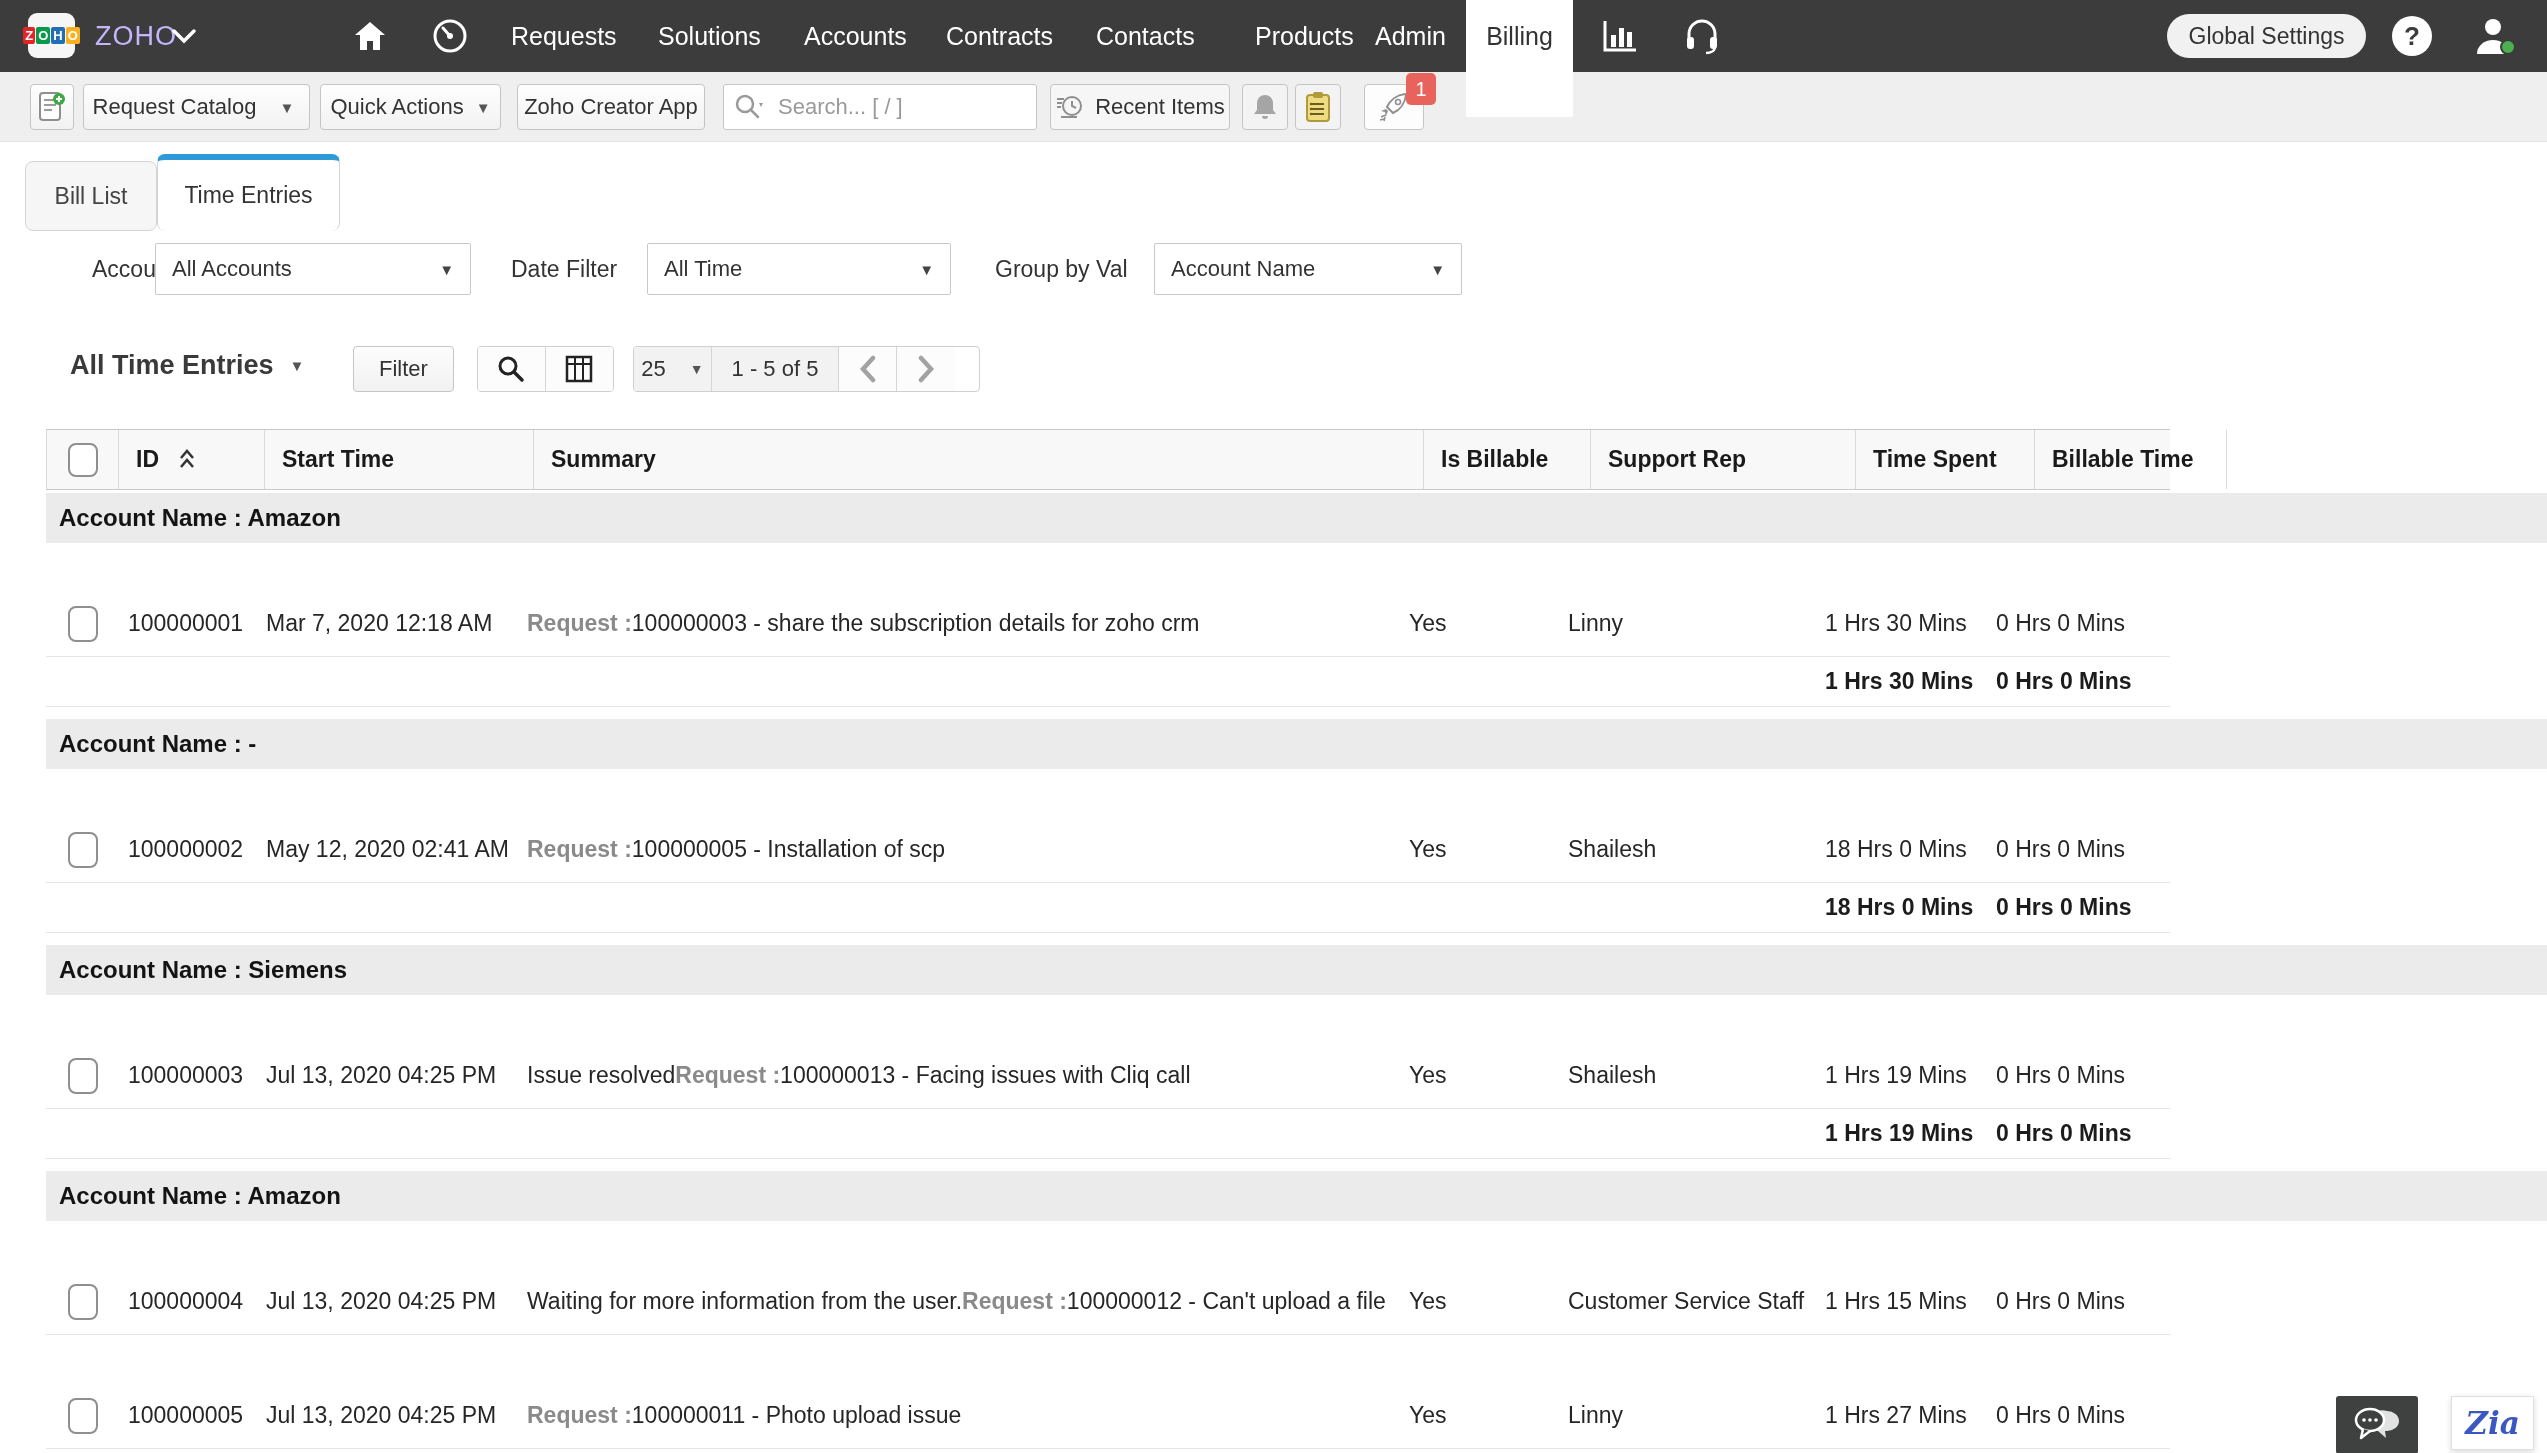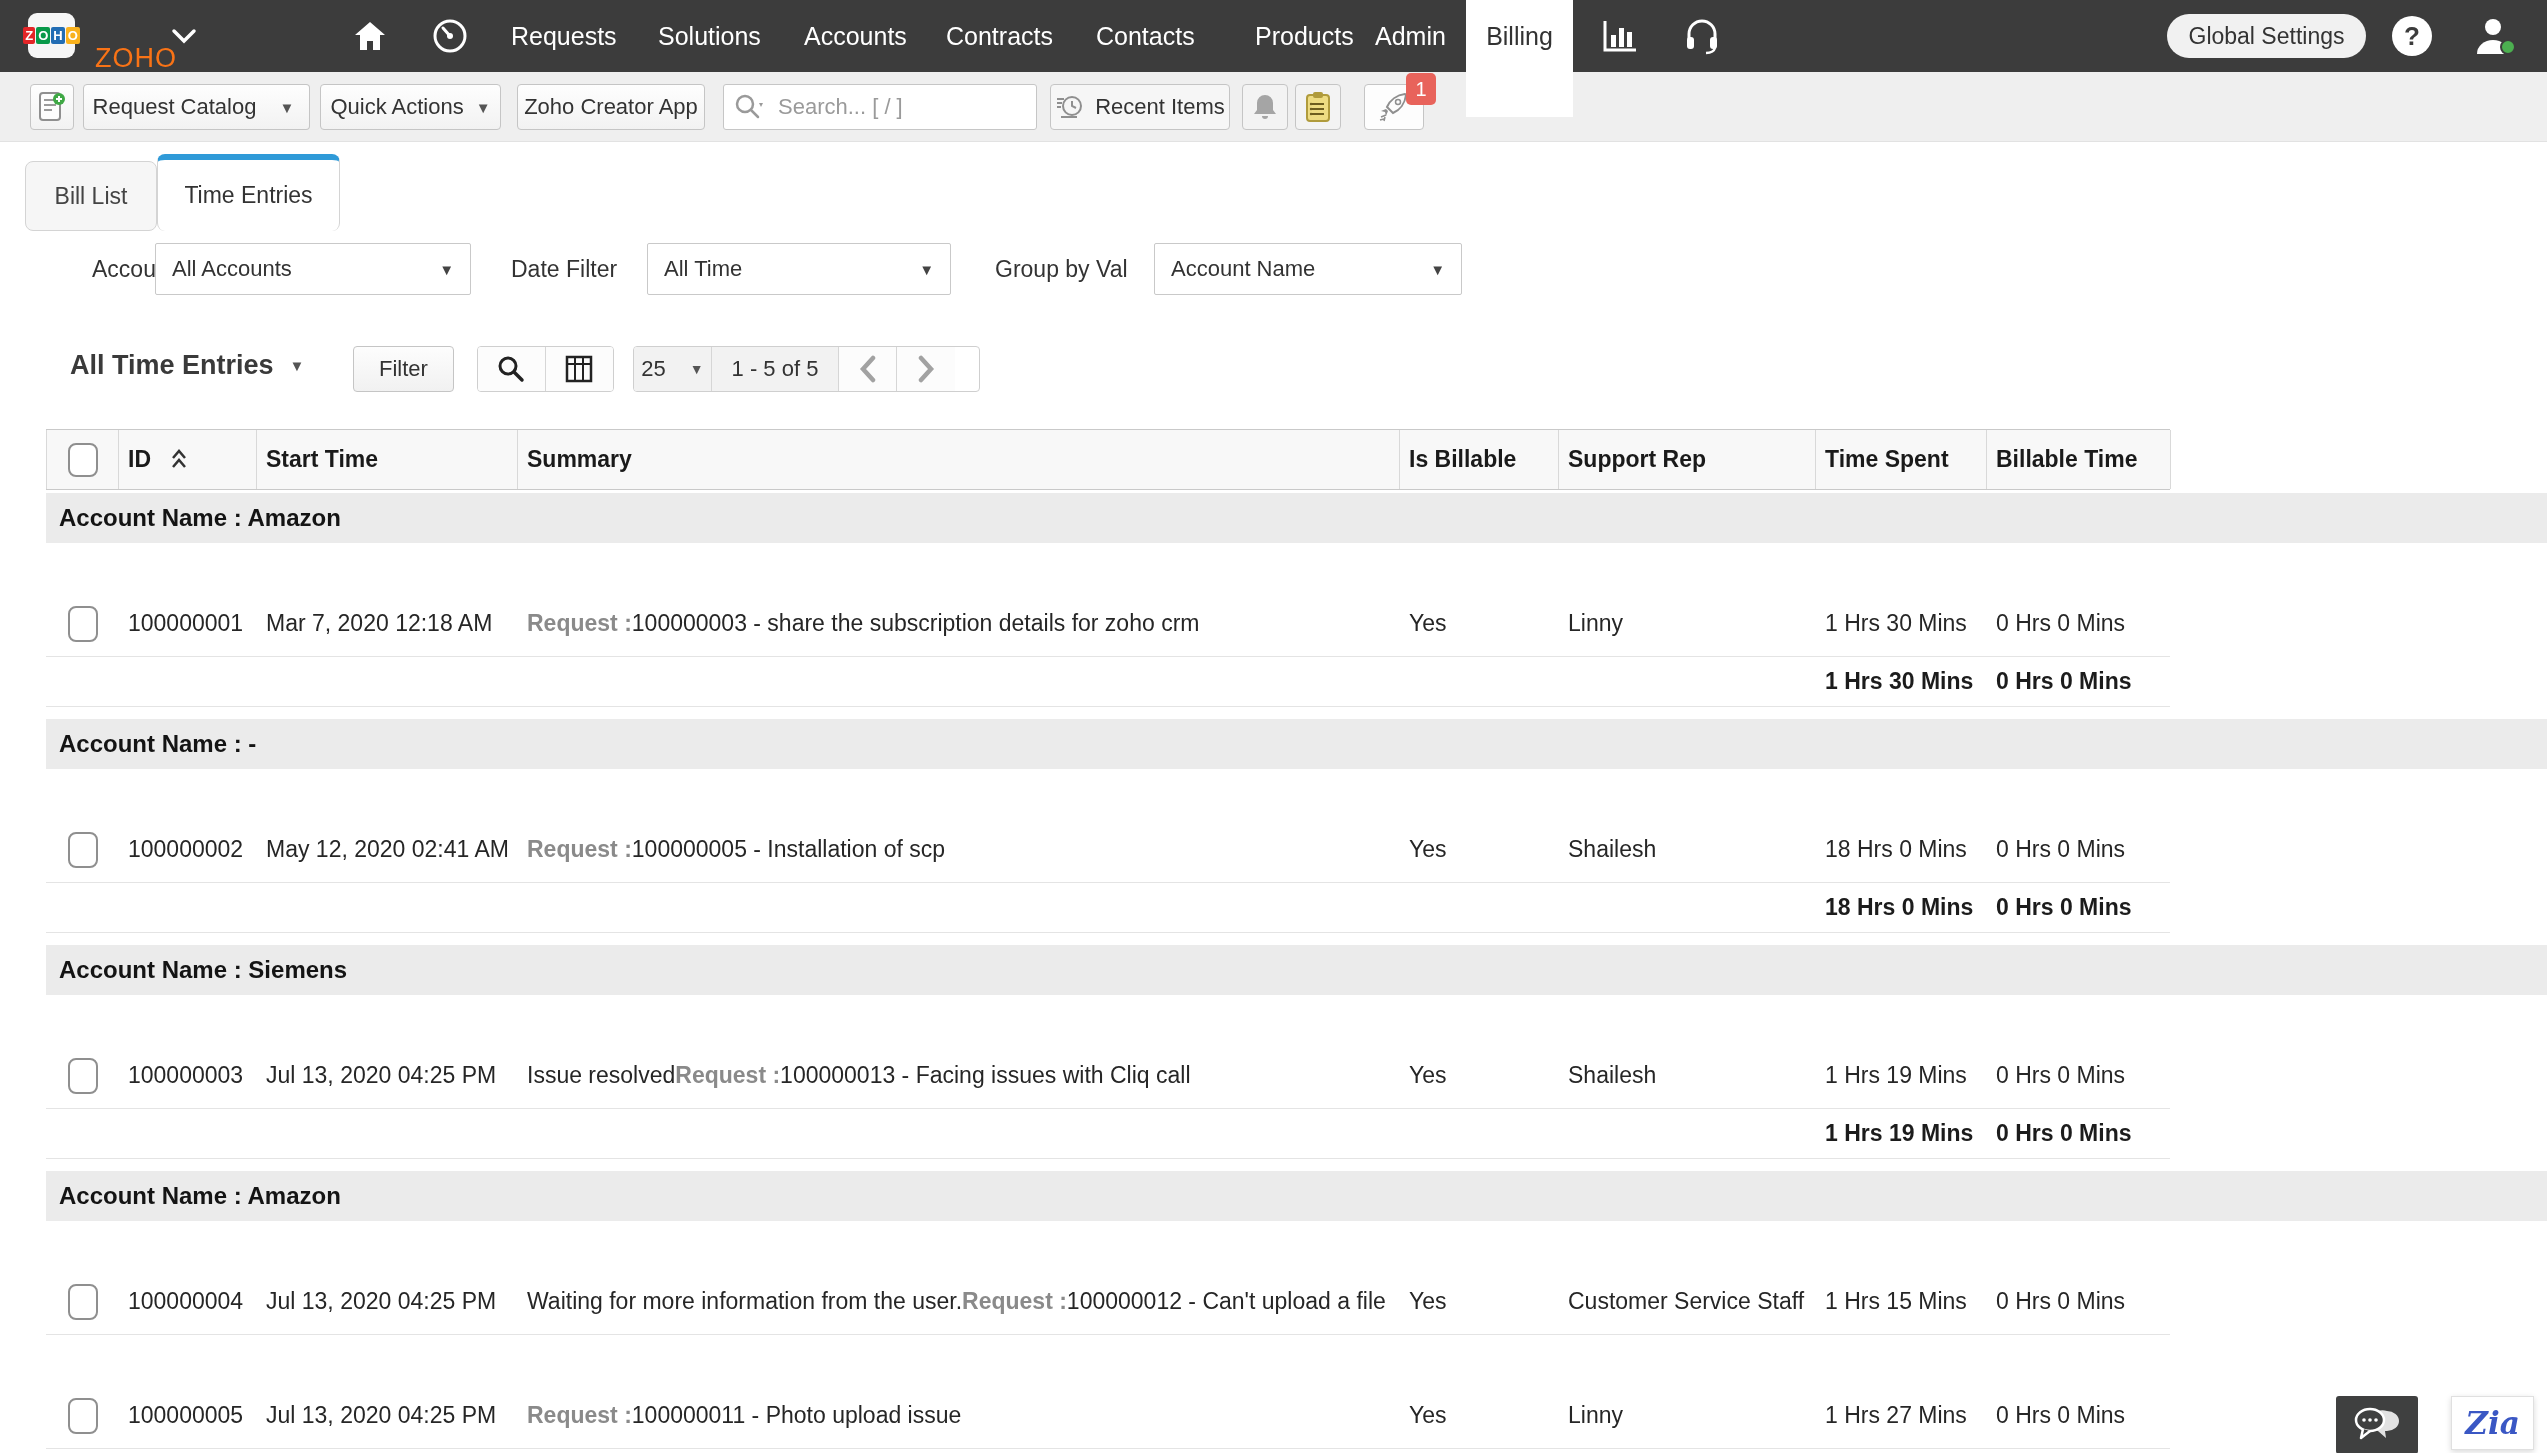--- a/index.html
+++ b/index.html
@@ -5,21 +5,21 @@
   * { margin:0; padding:0; box-sizing:border-box; }
   html,body { width:2547px; height:1454px; font-family:"Liberation Sans", sans-serif; background:#fff; overflow:hidden; }
   .abs { position:absolute; }
   #stage { position:relative; width:2547px; height:1454px; background:#fff; }
 
   
   #topnav { left:0; top:0; width:2547px; height:72px; background:#3c3c3c; z-index:5; }
   .logo-box { left:28px; top:13px; width:47px; height:45px; background:#f6f6f6; border-radius:9px;
               display:flex; align-items:center; justify-content:center; gap:1px; }
   .logo-box b { font-size:13px; color:#fff; padding:1px 2px; border-radius:2px; font-weight:700; }
-  .brand { left:95px; top:0; height:72px; display:flex; align-items:center; color:#f97316; font-size:27px; letter-spacing:1px;margin-top:22px; }
+  .brand { left:95px; top:0; height:72px; display:flex; align-items:center; color:#c4b5fd; font-size:27px; letter-spacing:1px; }
   .brand-caret { left:171px; top:0; height:72px; display:flex; align-items:center; }
   .nav-ico { top:0; height:72px; display:flex; align-items:center; }
   .nav-item { top:0; height:72px; display:flex; align-items:center; color:#fff; font-size:25px; cursor:pointer; }
   .nav-billing { left:1466px; top:0; width:107px; height:117px; background:#fff; color:#333;
                  display:flex; align-items:flex-start; justify-content:center; z-index:6; }
   .nav-billing span { margin-top:22px; font-size:25px; }
   .gs-pill { left:2167px; top:14px; width:199px; height:44px; background:#f1f1f1; border-radius:22px;
              display:flex; align-items:center; justify-content:center; font-size:23px; color:#333;text-align:right; }
   .help-circle { left:2392px; top:16px; width:40px; height:40px; border-radius:50%; background:#fff;
                  display:flex; align-items:center; justify-content:center; font-size:26px; font-weight:700; color:#3c3c3c; }
@@ -62,21 +62,21 @@
   .grp .cell { display:flex; align-items:center; justify-content:center; border-right:1px solid #d6d6d6; height:100%; }
   .grp .cell:last-child { border-right:none; }
   .cell-gray { background:#f2f2f2; } .cell-white { background:#fcfcfc; }
   .pgsize { width:78px; font-size:22px; color:#333; gap:24px; }
   .pgrange { width:127px; font-size:22px; color:#333; }
   .pgnav { width:58px; }
 
   
   #table { left:46px; top:429px; width:2501px; }
   .tgrid { display:grid; grid-template-columns:73px 138px 261px 882px 159px 257px 171px 184px; width:2124px; }
-  .thead { background:#f8f8f8; border-top:1px solid #c9c9c9; border-bottom:1px solid #c9c9c9; height:61px; }
+  .thead { background:#f8f8f8; border-top:1px solid #c9c9c9; border-bottom:1px solid #c9c9c9; height:61px;gap:8px; }
   .thead > div { display:flex; align-items:center; border-right:1px solid #d9d9d9; font-weight:700; font-size:23px;
                  color:#1a1a1a; padding-left:9px; }
   .thead > div:first-child { justify-content:center; padding-left:0; border-left:1px solid #d9d9d9; }
   .band { height:50px; background:#ebebeb; display:flex; align-items:center; padding-left:13px;
           font-size:24px; font-weight:700; color:#141414; width:2501px; margin-top:12px; }
   .band.first { margin-top:3px; }
   .trow { height:66px; border-bottom:1px solid #e4e4e4;margin-top:48px; }
   .trow > div { display:flex; align-items:center; font-size:23px; color:#262626; padding-left:9px; overflow:hidden; white-space:nowrap; }
   .trow > div:first-child { justify-content:center; padding-left:0; }
   .subrow { height:50px; border-bottom:1px solid #e4e4e4; }

